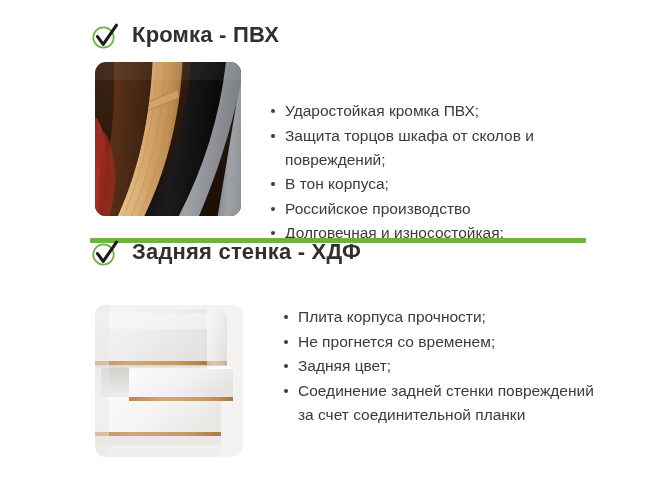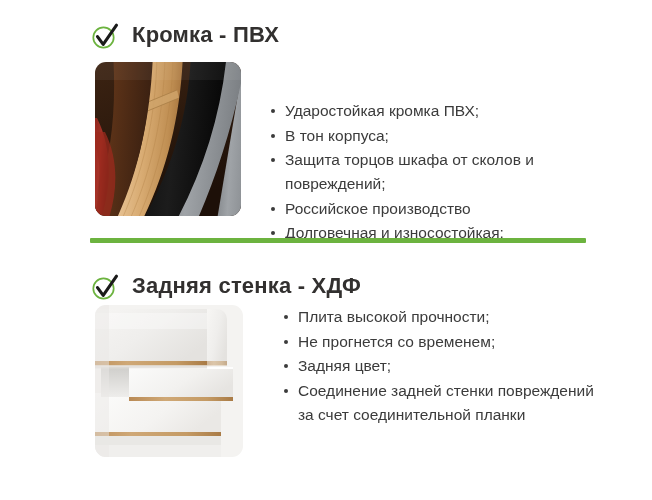--- a/index.html
+++ b/index.html
@@ -46,21 +46,21 @@
 
   
   .heading-row {
     position: absolute;
     left: 90px;
     display: flex;
     align-items: center;
     gap: 12px;
   }
   #section-edge .heading-row { top: 20px; }
-  #section-back .heading-row { top: 41px; align-items: center; }
+  #section-back .heading-row { top: 7px; align-items: center; }
 
   .check-icon {
     width: 30px;
     height: 30px;
     flex: 0 0 30px;
     display: block;
     position: relative;
     top: 1px;
   }
 
@@ -212,22 +212,22 @@
             <path d="M2 56 C20 92 16 136 0 172 L-18 172 C-2 136 2 92 -14 56 Z" fill="url(#gRed)" opacity="0.9"></path>
             <path d="M10 70 C26 102 22 140 8 172 L-6 172 C6 140 10 104 -4 70 Z" fill="#9c2a1e" opacity="0.75"></path>
 
             <rect x="0" y="0" width="146" height="18" fill="#ffffff" opacity="0.05"></rect>
           </g>
         </svg>
       </div>
 
       <ul class="feature-list">
         <li>Ударостойкая кромка ПВХ;</li>
+        <li>Защита торцов шкафа от сколов и повреждений;</li>
         <li>В тон корпуса;</li>
-        <li>Защита торцов шкафа от сколов и повреждений;</li>
         <li>Российское производство</li>
         <li>Долговечная и износостойкая;</li>
       </ul>
 
     </div>
   </div>
 
   <div class="section" id="section-back">
 
     <div class="divider"></div>
@@ -300,21 +300,21 @@
             <path d="M112 56 L132 56 L132 60.4 L112 60.4 Z" fill="url(#edgeTan)" opacity="0.55"></path>
 
             <rect x="-10" y="8" width="122" height="16" fill="#ffffff" opacity="0.35"></rect>
 
             <rect x="0" y="0" width="14" height="152" fill="#e9e8e5" opacity="0.5"></rect>
           </g>
         </svg>
       </div>
 
       <ul class="feature-list">
-        <li>Плита высокой прочности;</li>
+        <li>Плита корпуса прочности;</li>
         <li>Не прогнется со временем;</li>
         <li>Задняя цвет;</li>
         <li>Соединение задней стенки повреждений за счет соединительной планки</li>
       </ul>
 
     </div>
   </div>
 
 </div>
 

